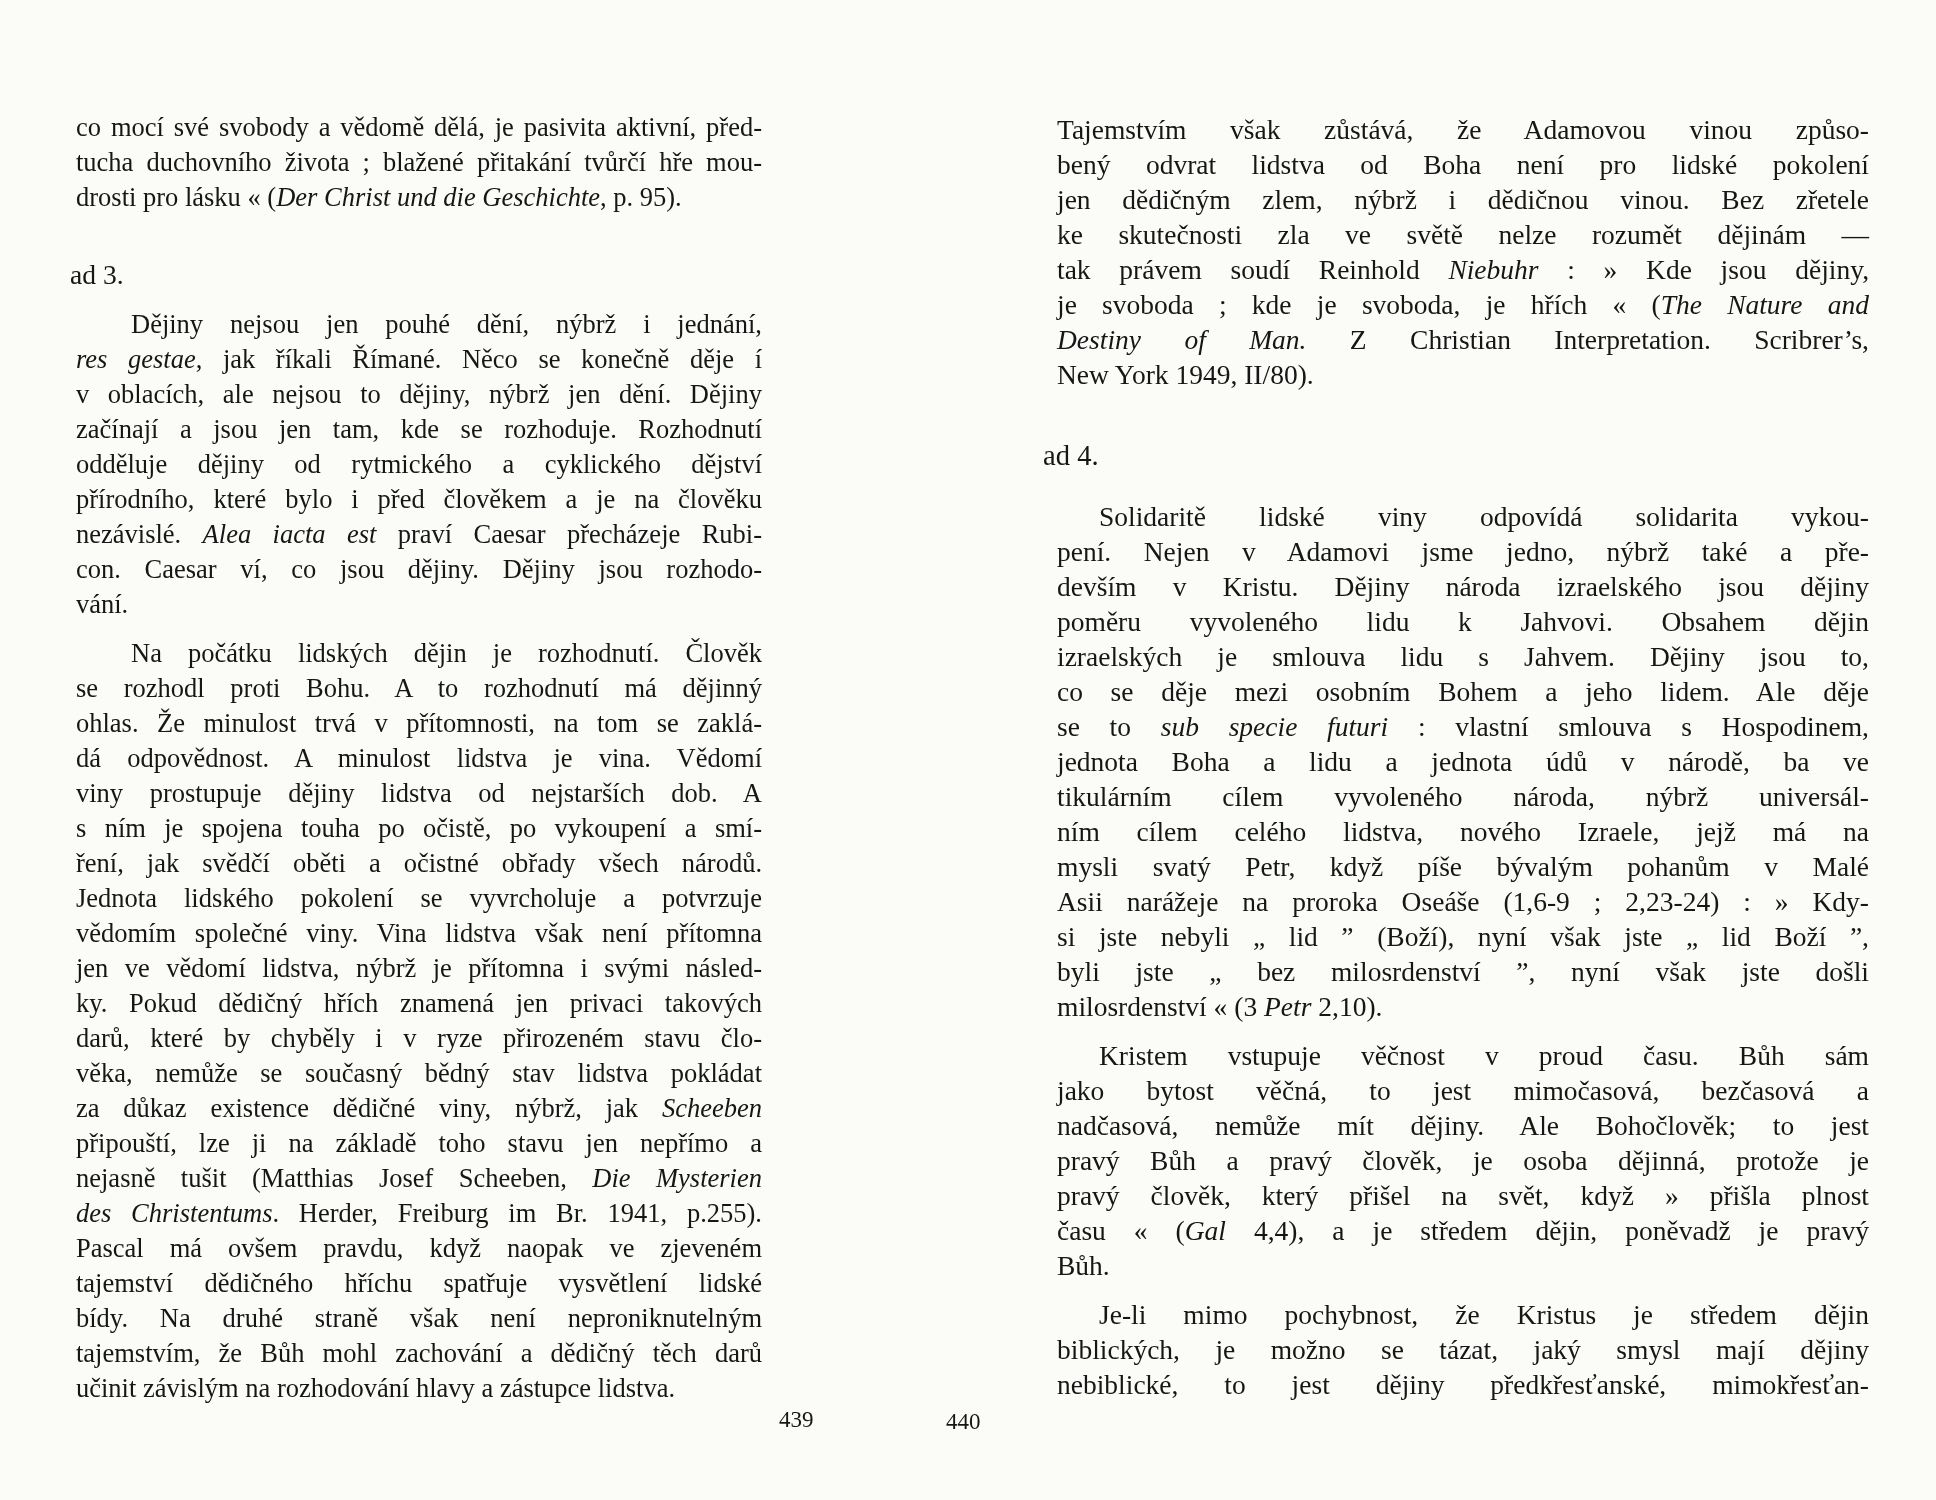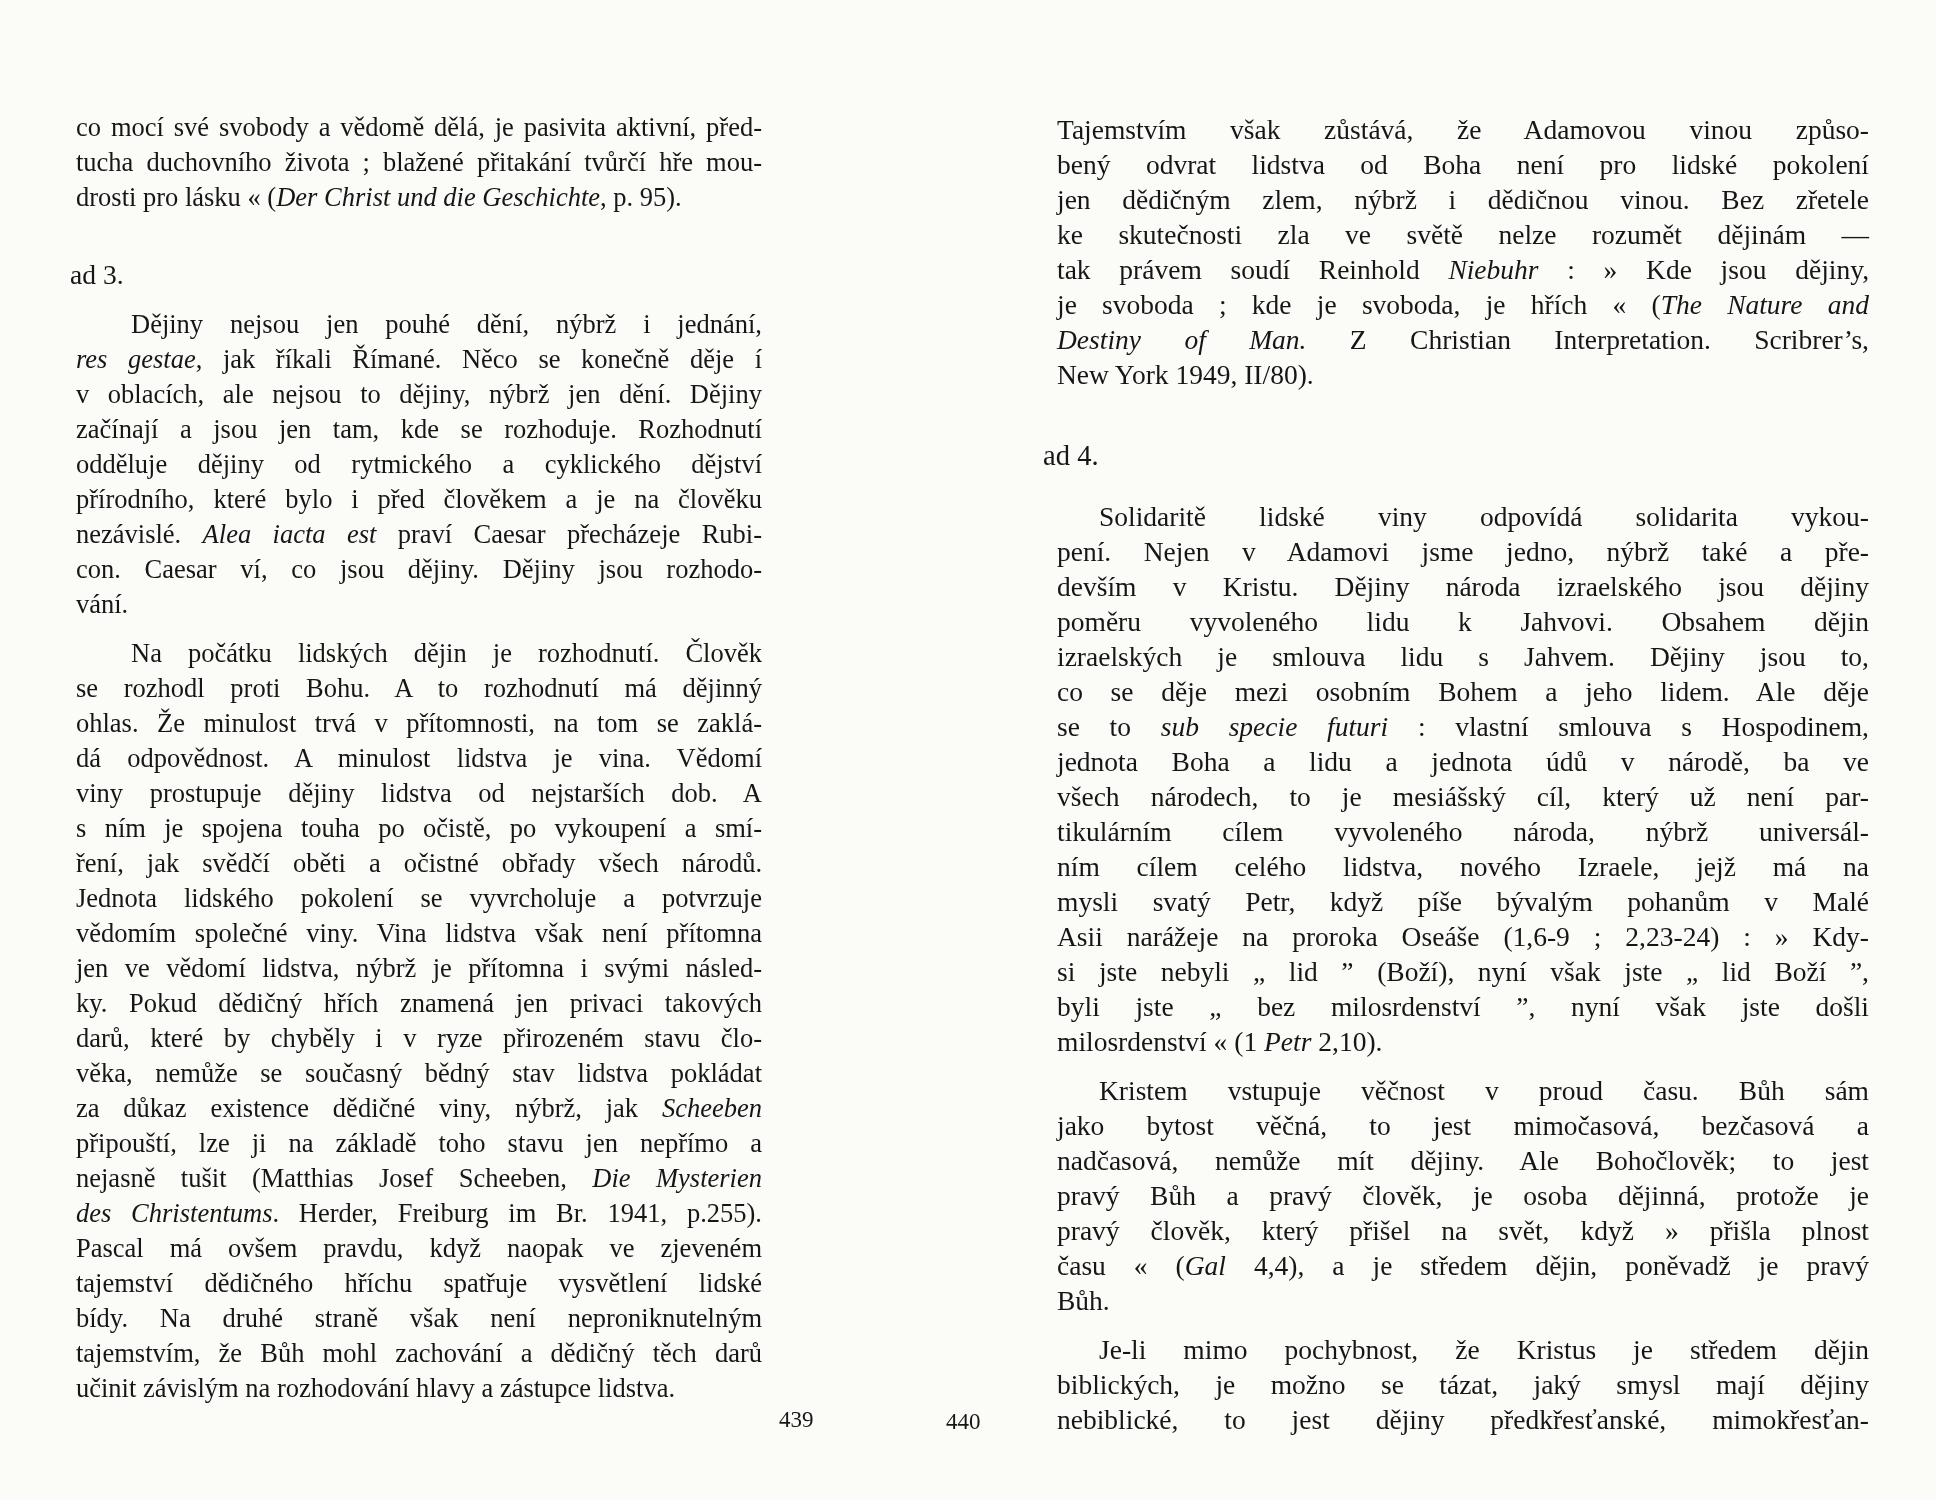--- a/index.html
+++ b/index.html
@@ -104,28 +104,27 @@
       <div class="heading">ad 4.</div>
       <div class="para indent">
         <div class="line just"><span>Solidaritě lidské viny odpovídá solidarita vykou-</span></div>
         <div class="line just"><span>pení. Nejen v Adamovi jsme jedno, nýbrž také a pře-</span></div>
         <div class="line just"><span>devším v Kristu. Dějiny národa izraelského jsou dějiny</span></div>
         <div class="line just"><span>poměru vyvoleného lidu k Jahvovi. Obsahem dějin</span></div>
         <div class="line just"><span>izraelských je smlouva lidu s Jahvem. Dějiny jsou to,</span></div>
         <div class="line just"><span>co se děje mezi osobním Bohem a jeho lidem. Ale děje</span></div>
         <div class="line just"><span>se to </span><i>sub specie futuri</i><span> : vlastní smlouva s Hospodinem,</span></div>
         <div class="line just"><span>jednota Boha a lidu a jednota údů v národě, ba ve</span></div>
-        <div class="line just"><span>všech národech, to je mesiášský cíl, který už není par-</span></div>
         <div class="line just"><span>tikulárním cílem vyvoleného národa, nýbrž universál-</span></div>
         <div class="line just"><span>ním cílem celého lidstva, nového Izraele, jejž má na</span></div>
         <div class="line just"><span>mysli svatý Petr, když píše bývalým pohanům v Malé</span></div>
         <div class="line just"><span>Asii narážeje na proroka Oseáše (1,6-9 ; 2,23-24) : » Kdy-</span></div>
         <div class="line just"><span>si jste nebyli „ lid ” (Boží), nyní však jste „ lid Boží ”,</span></div>
         <div class="line just"><span>byli jste „ bez milosrdenství ”, nyní však jste došli</span></div>
-        <div class="line"><span>milosrdenství « (1 </span><i>Petr</i><span> 2,10).</span></div>
+        <div class="line"><span>milosrdenství « (3 </span><i>Petr</i><span> 2,10).</span></div>
       </div>
       <div class="para indent">
         <div class="line just"><span>Kristem vstupuje věčnost v proud času. Bůh sám</span></div>
         <div class="line just"><span>jako bytost věčná, to jest mimočasová, bezčasová a</span></div>
         <div class="line just"><span>nadčasová, nemůže mít dějiny. Ale Bohočlověk; to jest</span></div>
         <div class="line just"><span>pravý Bůh a pravý člověk, je osoba dějinná, protože je</span></div>
         <div class="line just"><span>pravý člověk, který přišel na svět, když » přišla plnost</span></div>
         <div class="line just"><span>času « (</span><i>Gal</i><span> 4,4), a je středem dějin, poněvadž je pravý</span></div>
         <div class="line"><span>Bůh.</span></div>
       </div>

